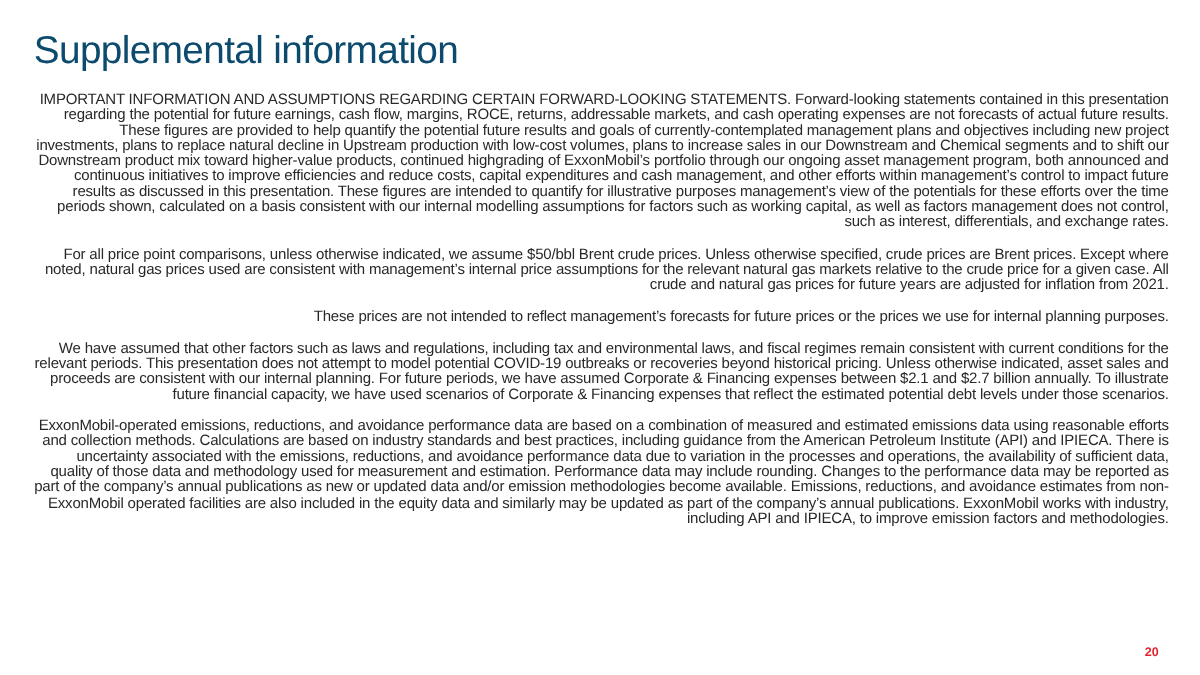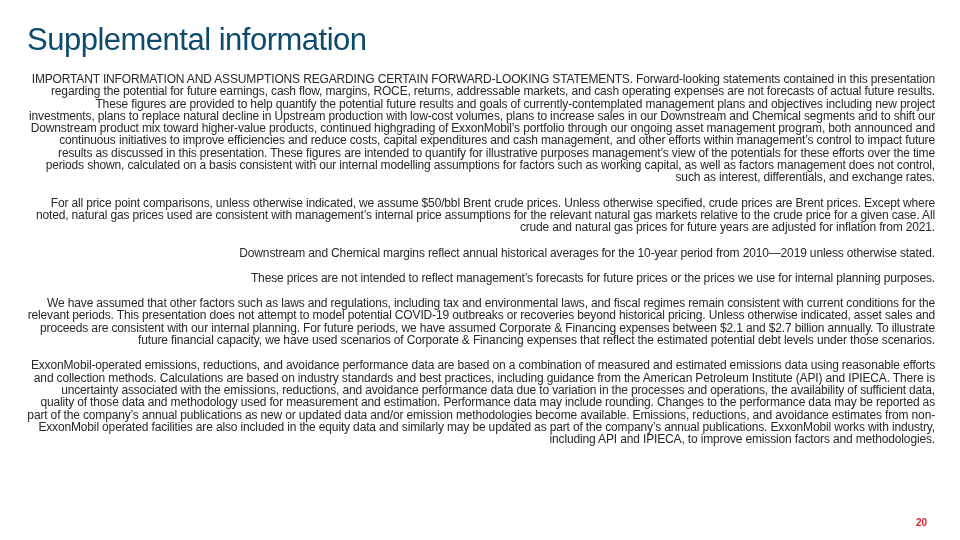--- a/index.html
+++ b/index.html
@@ -52,20 +52,19 @@
 </style>
 </head>
 <body>
 
 <div class="slide">
   <h1 class="slide-title">Supplemental information</h1>
 
   <div class="body-text">
     <p>IMPORTANT INFORMATION AND ASSUMPTIONS REGARDING CERTAIN FORWARD-LOOKING STATEMENTS.  Forward-looking statements contained in this presentation regarding the potential for future earnings, cash flow, margins, ROCE, returns, addressable markets, and cash operating expenses are not forecasts of actual future results. These figures are provided to help quantify the potential future results and goals of currently-contemplated management plans and objectives including new project investments, plans to replace natural decline in Upstream production with low-cost volumes, plans to increase sales in our Downstream and Chemical segments and to shift our Downstream product mix toward higher-value products, continued highgrading of ExxonMobil’s portfolio through our ongoing asset management program, both announced and continuous initiatives to improve efficiencies and reduce costs, capital expenditures and cash management, and other efforts within management’s control to impact future results as discussed in this presentation. These figures are intended to quantify for illustrative purposes management’s view of the potentials for these efforts over the time periods shown, calculated on a basis consistent with our internal modelling assumptions for factors such as working capital, as well as factors management does not control, such as interest, differentials, and exchange rates.</p>
     <p>For all price point comparisons, unless otherwise indicated, we assume $50/bbl Brent crude prices. Unless otherwise specified, crude prices are Brent prices. Except where noted, natural gas prices used are consistent with management’s internal price assumptions for the relevant natural gas markets relative to the crude price for a given case. All crude and natural gas prices for future years are adjusted for inflation from 2021.</p>
-    <p>Downstream and Chemical margins reflect annual historical averages for the 10-year period from 2010—2019 unless otherwise stated.</p>
     <p>These prices are not intended to reflect management’s forecasts for future prices or the prices we use for internal planning purposes.</p>
     <p>We have assumed that other factors such as laws and regulations, including tax and environmental laws, and fiscal regimes remain consistent with current conditions for the relevant periods. This presentation does not attempt to model potential COVID-19 outbreaks or recoveries beyond historical pricing. Unless otherwise indicated, asset sales and proceeds are consistent with our internal planning. For future periods, we have assumed Corporate &amp; Financing expenses between $2.1 and $2.7 billion annually. To illustrate future financial capacity, we have used scenarios of Corporate &amp; Financing expenses that reflect the estimated potential debt levels under those scenarios.</p>
     <p>ExxonMobil-operated emissions, reductions, and avoidance performance data are based on a combination of measured and estimated emissions data using reasonable efforts and collection methods. Calculations are based on industry standards and best practices, including guidance from the American Petroleum Institute (API) and IPIECA. There is uncertainty associated with the emissions, reductions, and avoidance performance data due to variation in the processes and operations, the availability of sufficient data, quality of those data and methodology used for measurement and estimation. Performance data may include rounding. Changes to the performance data may be reported as part of the company’s annual publications as new or updated data and/or emission methodologies become available. Emissions, reductions, and avoidance estimates from non-ExxonMobil operated facilities are also included in the equity data and similarly may be updated as part of the company’s annual publications. ExxonMobil works with industry, including API and IPIECA, to improve emission factors and methodologies.</p>
   </div>
 
   <div class="page-number">20</div>
 </div>
 
 </body></html>

